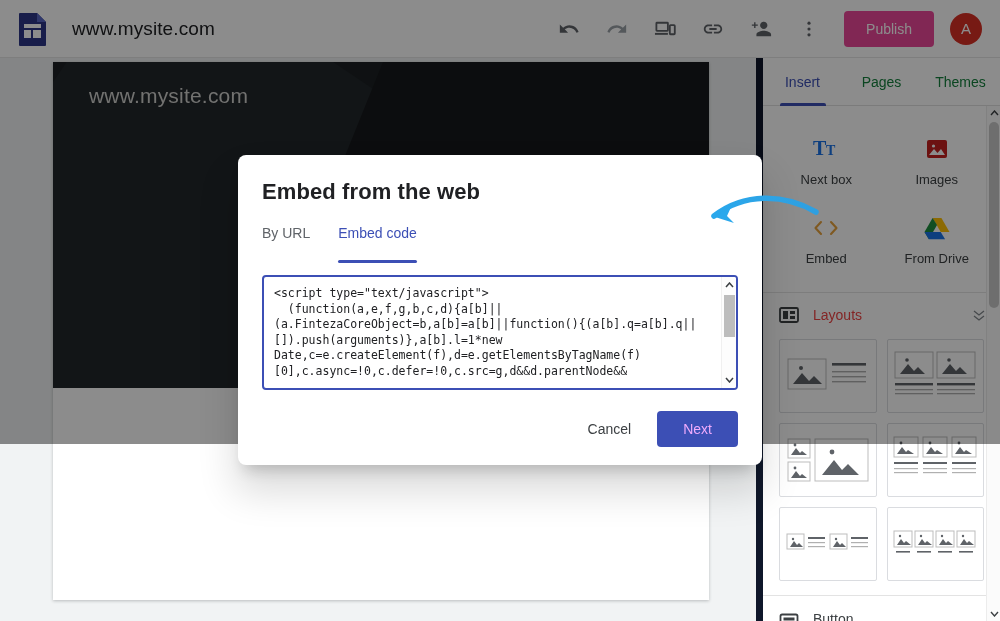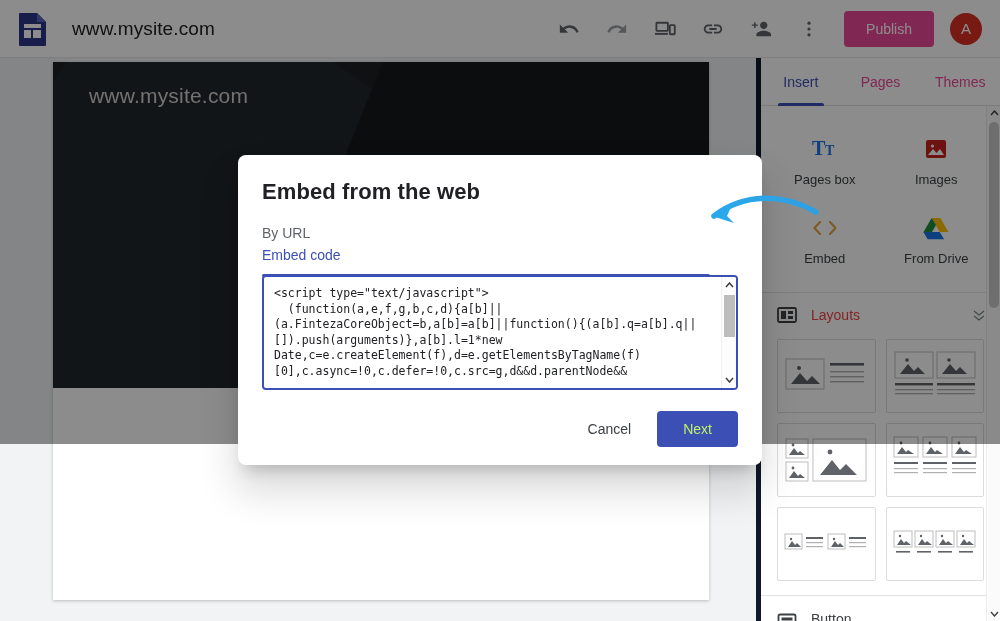--- a/index.html
+++ b/index.html
@@ -70,30 +70,30 @@
   }
   .banner-title {
     position: absolute; left: 36px; top: 22px;
     font-size: 21px; color: #cfcfcd; letter-spacing: .2px;
   }
   .page-body { width: 100%; height: 212px; background: #fff; }
 
   
   .sidebar {
     position: absolute; right: 0; top: 58px; width: 244px; height: 563px;
-    background: #ffffff; border-left: 5px solid #0f172a;
+    background: #ffffff; border-left: 7px solid #0f172a;
     display: flex; flex-direction: column;
   }
   .side-tabs {
     height: 48px; display: flex; align-items: stretch;
     border-bottom: 1px solid #e0e0e0; flex: 0 0 auto;
   }
   .side-tab {
     flex: 1 1 0; display: flex; align-items: center; justify-content: center;
-    font-size: 14px; color: #ec4899; cursor: pointer; position: relative;
+    font-size: 14px; color: #15803d; cursor: pointer; position: relative;
   }
   .side-tab.active { color: #3c4fb5; font-weight: 500; }
   .side-tab.active::after {
     content: ""; position: absolute; left: 50%; transform: translateX(-50%);
     bottom: -1px; width: 46px; height: 3px; background: #3c4fb5;
     border-radius: 2px 2px 0 0;
   }
   .side-scroll {
     flex: 1 1 auto; position: relative; overflow: hidden;
   }
@@ -158,21 +158,21 @@
   .dialog {
     position: absolute; left: 238px; top: 155px; width: 524px; height: 310px;
     background: #fff; border-radius: 8px; z-index: 50;
     box-shadow: 0 11px 15px -7px rgba(0,0,0,.2), 0 24px 38px 3px rgba(0,0,0,.14);
     padding: 0 24px;
   }
   .dlg-title {
     font-size: 22px; color: #202124; font-weight: 700;
     padding-top: 24px; letter-spacing: .1px;
   }
-  .dlg-tabs { display: flex; margin-top: 20px; height: 30px; flex-direction: column; }
+  .dlg-tabs { display: flex; margin-top: 20px; height: 30px; }
   .dlg-tab {
     font-size: 14px; color: #5f6368; margin-right: 28px; cursor: pointer;
     position: relative; font-weight: 500; padding-bottom: 6px;
   }
   .dlg-tab.active { color: #3c4fb5; }
   .dlg-tab.active::after {
     content: ""; position: absolute; left: 0; right: 0; bottom: -8px;
     height: 3px; background: #3c4fb5; border-radius: 2px;
   }
   .code-box {
@@ -208,21 +208,21 @@
     position: absolute; right: 24px; bottom: 18px;
     display: flex; align-items: center;
   }
   .btn-cancel {
     font-size: 14px; font-weight: 500; color: #3c4043;
     background: transparent; border: none; cursor: pointer;
     padding: 9px 14px; border-radius: 4px;
     font-family: Liberation Sans, sans-serif;
   }
   .btn-next {
-    font-size: 14px; font-weight: 500; color: #bef264; background: #3c4fb5;
+    font-size: 14px; font-weight: 500; color: #f0abfc; background: #3c4fb5;
     border: none; cursor: pointer; padding: 10px 26px; border-radius: 4px;
     margin-left: 12px; font-family: "Liberation Sans", sans-serif;
   }
 
   
   .annot-arrow {
     position: absolute; left: 690px; top: 186px; z-index: 60;
     pointer-events: none;
   }
 </style>
@@ -315,21 +315,21 @@
 
       <div class="insert-grid">
 
         <div class="insert-cell">
           <div class="ic">
             <svg width="26" height="22" viewBox="0 0 26 22">
               <text x="0" y="17" font-family="Liberation Serif, serif" font-size="20" font-weight="bold" fill="#1a73e8">T</text>
               <text x="13" y="17" font-family="Liberation Serif, serif" font-size="14" font-weight="bold" fill="#1a73e8">T</text>
             </svg>
           </div>
-          <div class="lbl">Pages box</div>
+          <div class="lbl">Next box</div>
         </div>
 
         <div class="insert-cell">
           <div class="ic">
             <svg width="24" height="24" viewBox="0 0 24 24">
               <rect x="2" y="3" width="20" height="18" rx="2" fill="#c5221f"></rect>
               <circle cx="8.5" cy="9" r="1.6" fill="#fff"></circle>
               <path d="M4 18l5-6 3.5 4L16 12l4 6z" fill="#fff"></path>
             </svg>
           </div>

